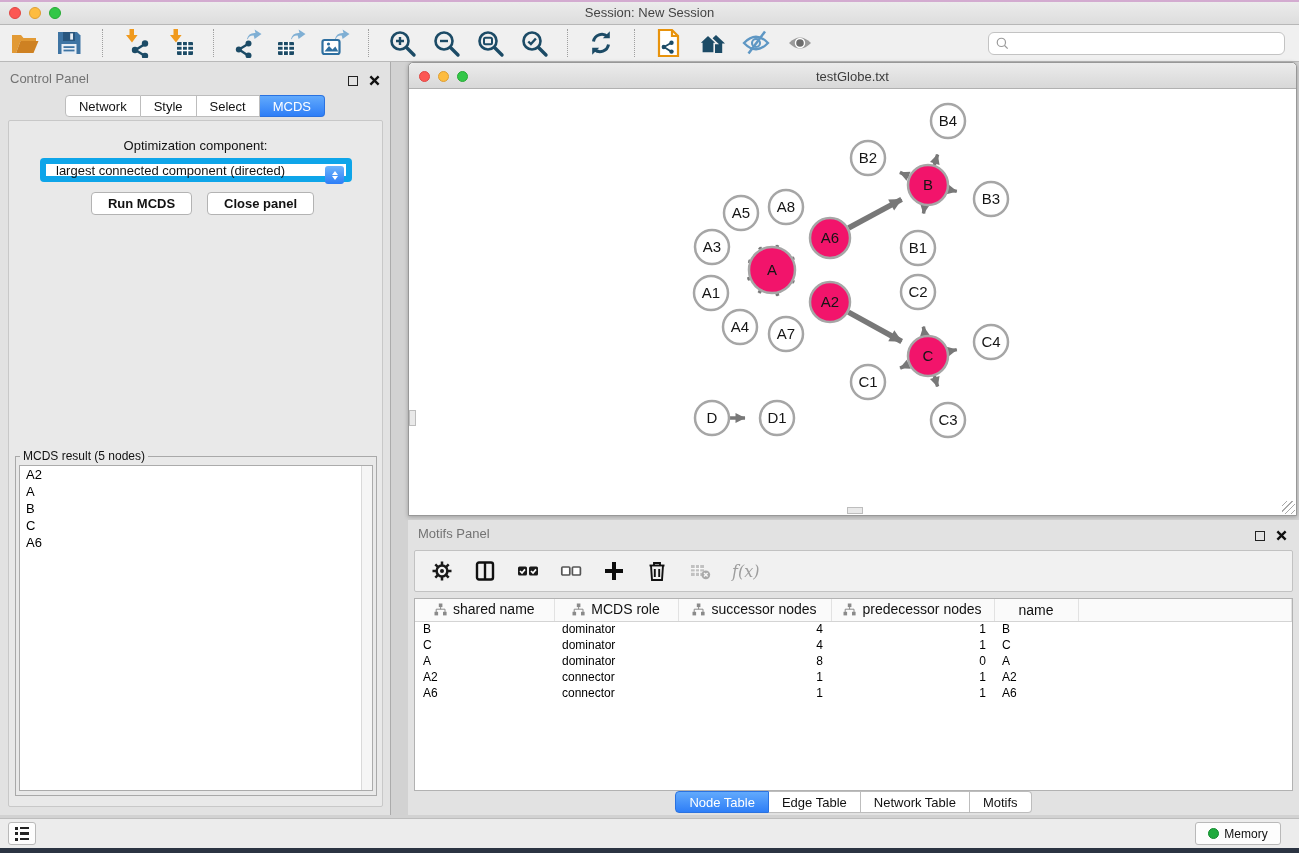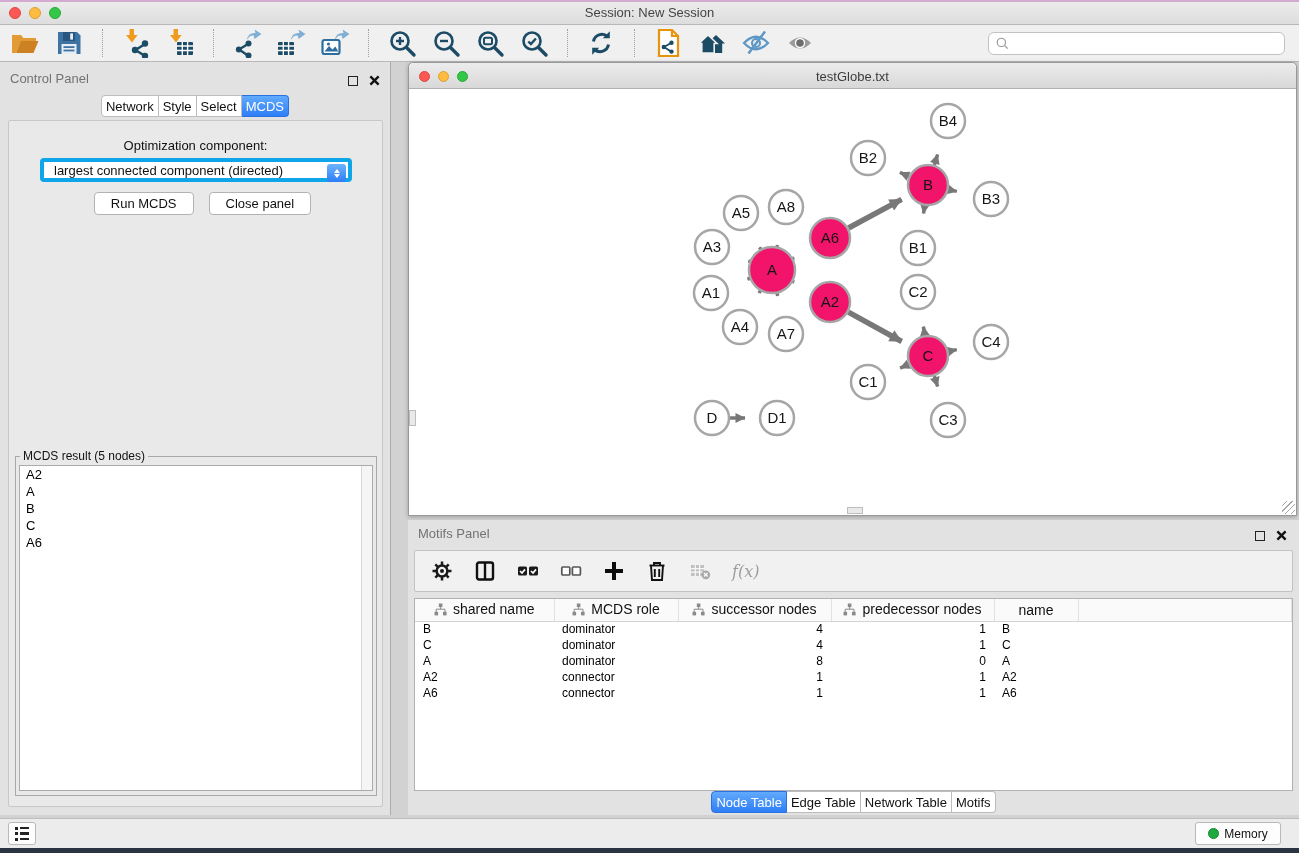--- a/index.html
+++ b/index.html
@@ -49,45 +49,45 @@
   .float-box { width:10px; height:10px; border:1.6px solid #222; background:transparent; display:inline-block; }
   .x-icon svg { width:11px; height:11px; }
 
   
   .control-panel { left:0; top:62px; width:391px; height:753px; background:#e2e2e2; border-right:1px solid #ababab; }
   .cp-header { position:absolute; left:10px; top:9px; }
   .cp-btns { right:10px; top:10px; }
   .seg { display:inline-flex; height:22px; }
   .seg .tab {
     background:#fff; border:1px solid #bdbdbd; border-left:none;
-    font-size:13px; color:#111; display:flex; align-items:center; padding:0 4px; cursor:default;
+    font-size:13px; color:#111; display:flex; align-items:center; padding:0 13px; cursor:default;
   }
   .seg .tab:first-child { border-left:1px solid #bdbdbd; border-radius:4px 0 0 4px; }
   .seg .tab:last-child { border-radius:0 4px 4px 0; }
   .seg .tab.active { background:linear-gradient(#62aafc,#2e7ef7); border-color:#2a72e0; color:#fff; }
   .cp-tabs { position:absolute; left:0; right:0; top:33px; display:flex; justify-content:center; }
   .cp-content {
     position:absolute; left:8px; top:58px; width:375px; height:687px;
     background:#e9e9e9; border:1px solid #c8c8c8; border-radius:2px;
   }
   .opt-label { position:absolute; top:17px; left:0; right:0; text-align:center; font-size:13px; color:#111; }
   .dropdown {
     position:absolute; left:31px; top:37px; width:312px; height:24px;
-    background:#fff; border:4px solid #0ea5e9; border-radius:4px;
+    background:#fff; border:6px solid #0ea5e9; border-radius:4px;
     display:flex; align-items:center; font-size:13px; color:#111; padding-left:10px;
   }
   .dd-stepper {
     position:absolute; right:2px; top:2px; width:19px; height:18px; border-radius:3px;
     background:linear-gradient(#6db3fc,#2d7ef7); display:flex; flex-direction:column;
     align-items:center; justify-content:center; gap:1px;
   }
   .dd-stepper span { width:0; height:0; border-left:3.5px solid transparent; border-right:3.5px solid transparent; }
   .dd-up { border-bottom:4.5px solid #fff; }
   .dd-down { border-top:4.5px solid #fff; }
-  .cp-buttons { position:absolute; top:71px; left:14px; right:0; display:flex; justify-content:center; gap:15px; }
+  .cp-buttons { position:absolute; top:71px; left:14px; right:0; display:flex; justify-content:center; gap:15px;font-weight:bold; }
   .btn {
     height:23px; background:#fff; border:1px solid #b3b3b3; border-radius:4px;
     font-size:13px; color:#111; padding:0 16px; display:flex; align-items:center; cursor:default;
   }
   .mcds-group {
     position:absolute; left:6px; top:328px; width:362px; height:347px;
     border:1px solid #a9a9a9; background:transparent;
   }
   .mcds-group legend { font-size:12px; color:#111; margin-left:4px; padding:0 3px; }
   .mcds-list {

